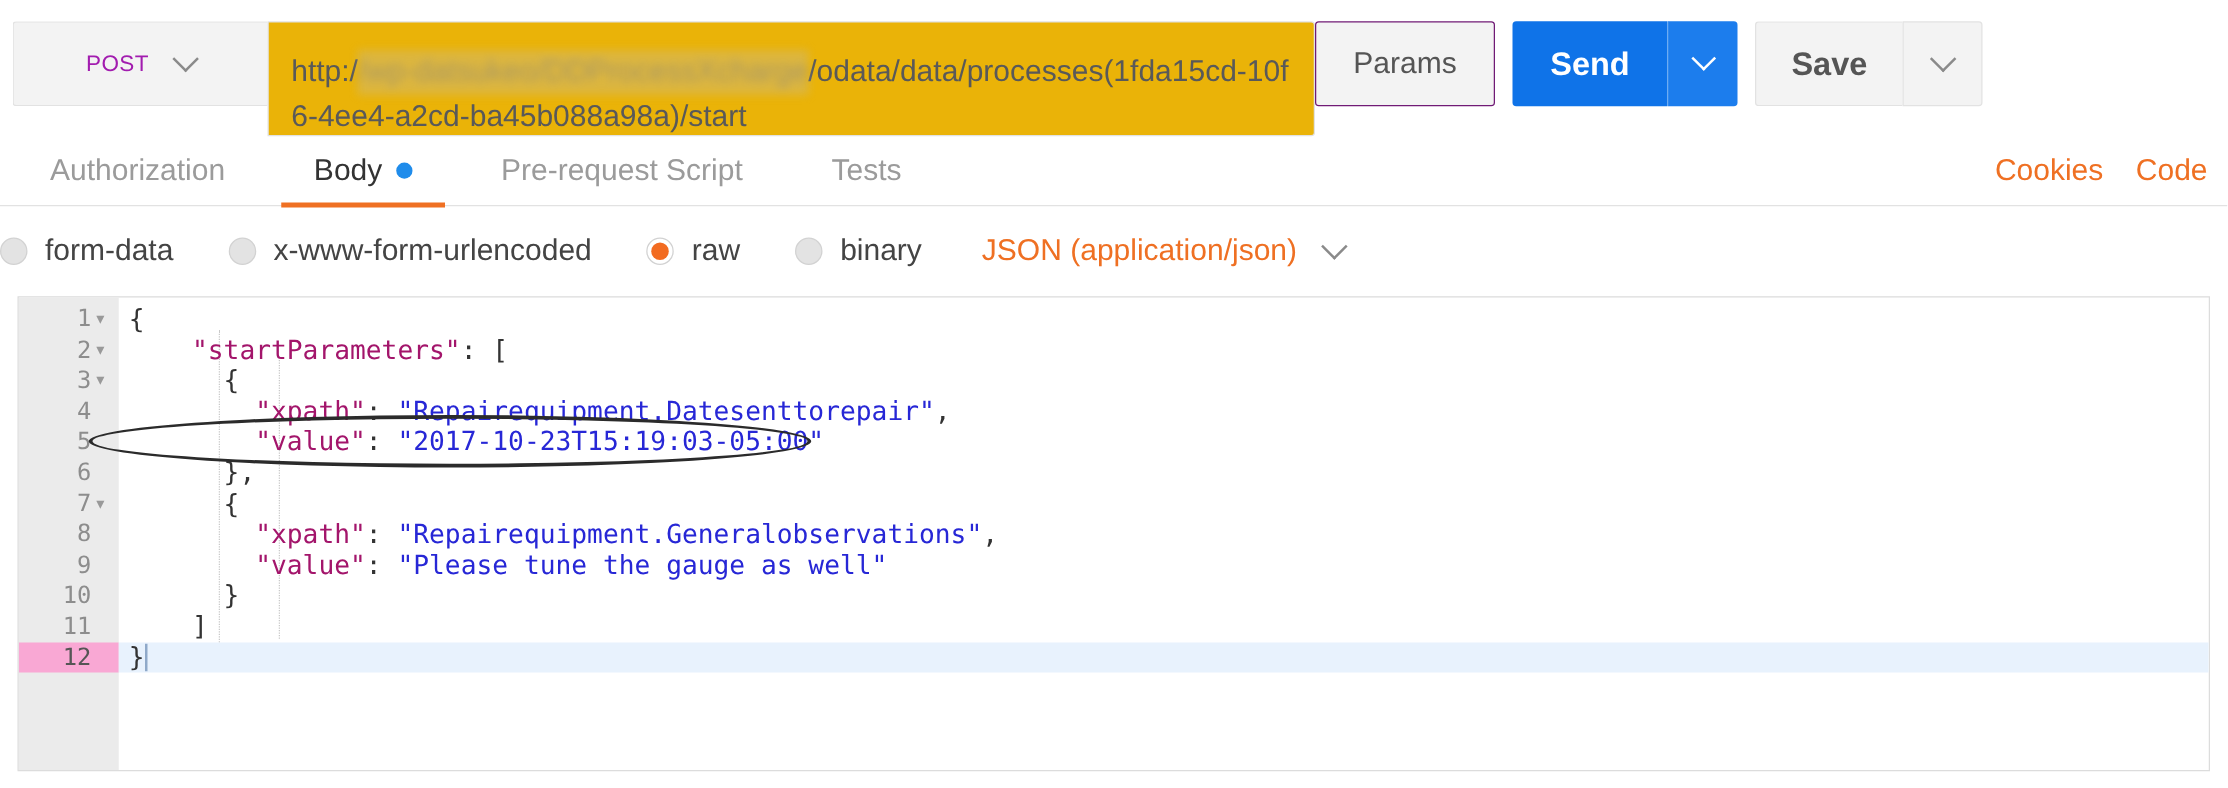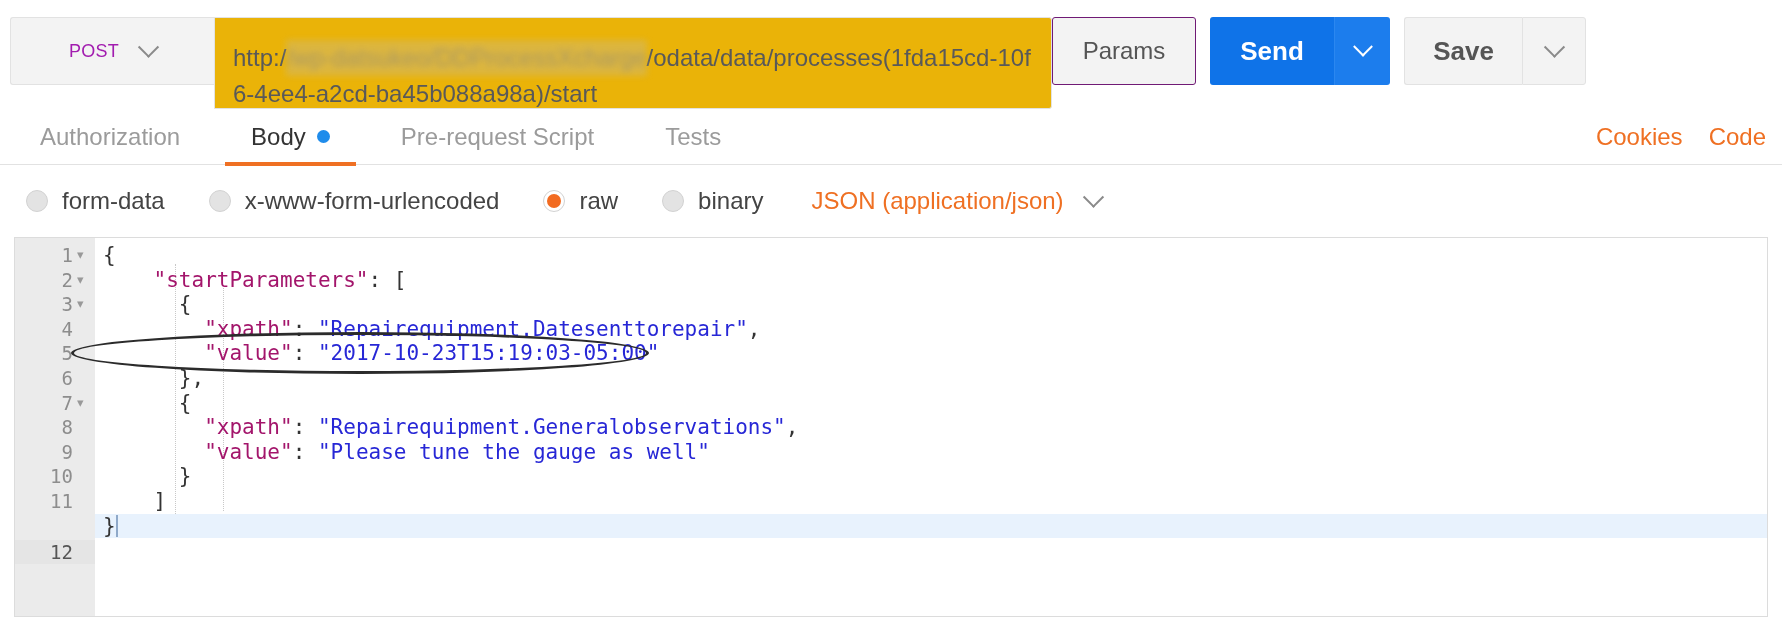--- a/index.html
+++ b/index.html
@@ -145,21 +145,20 @@
   }
   .right-links a {
     font-size: 24px; color: #ef7023; text-decoration: none; cursor: pointer;
   }
 
   
   .bodytype-row {
     position: absolute; left: 0; top: 165px;
     width: 1782px; height: 72px;
     display: flex; align-items: center;
-    padding-left: 26px;
   }
   .radio-item {
     display: flex; align-items: center; margin-right: 44px; cursor: pointer;
   }
   .radio {
     width: 22px; height: 22px; border-radius: 50%;
     background: #e3e3e3; border: 1px solid #d2d2d2;
     margin-right: 14px; flex: none; position: relative;
   }
   .radio.checked { background: #fff; border: 1px solid #d2d2d2; }
@@ -191,21 +190,21 @@
   .ln {
     position: absolute; left: 0; width: 80px; height: 24.6px;
     line-height: 24.6px; text-align: right; padding-right: 22px;
     font-family: "DejaVu Sans Mono", monospace;
     font-size: 19px; color: #8d8d8d;
   }
   .fold {
     position: absolute; left: 62px; top: 0; height: 24.6px;
     line-height: 24.6px; font-size: 13px; color: #999;
   }
-  .ln-active { background: #e5e5e5; color:#555;margin-top:26px; }
+  .ln-active { background: #f9a8d4; color:#555; }
   .code {
     position: absolute; left: 80px; right: 0; height: 24.6px;
     line-height: 24.6px;
     font-family: "DejaVu Sans Mono", monospace;
     font-size: 21px; white-space: pre; color: #333;
     padding-left: 8px;
   }
   .code.active-line { background: #e8f2fd; }
   .k { color: #a3156b; }
   .s { color: #2727d6; }

